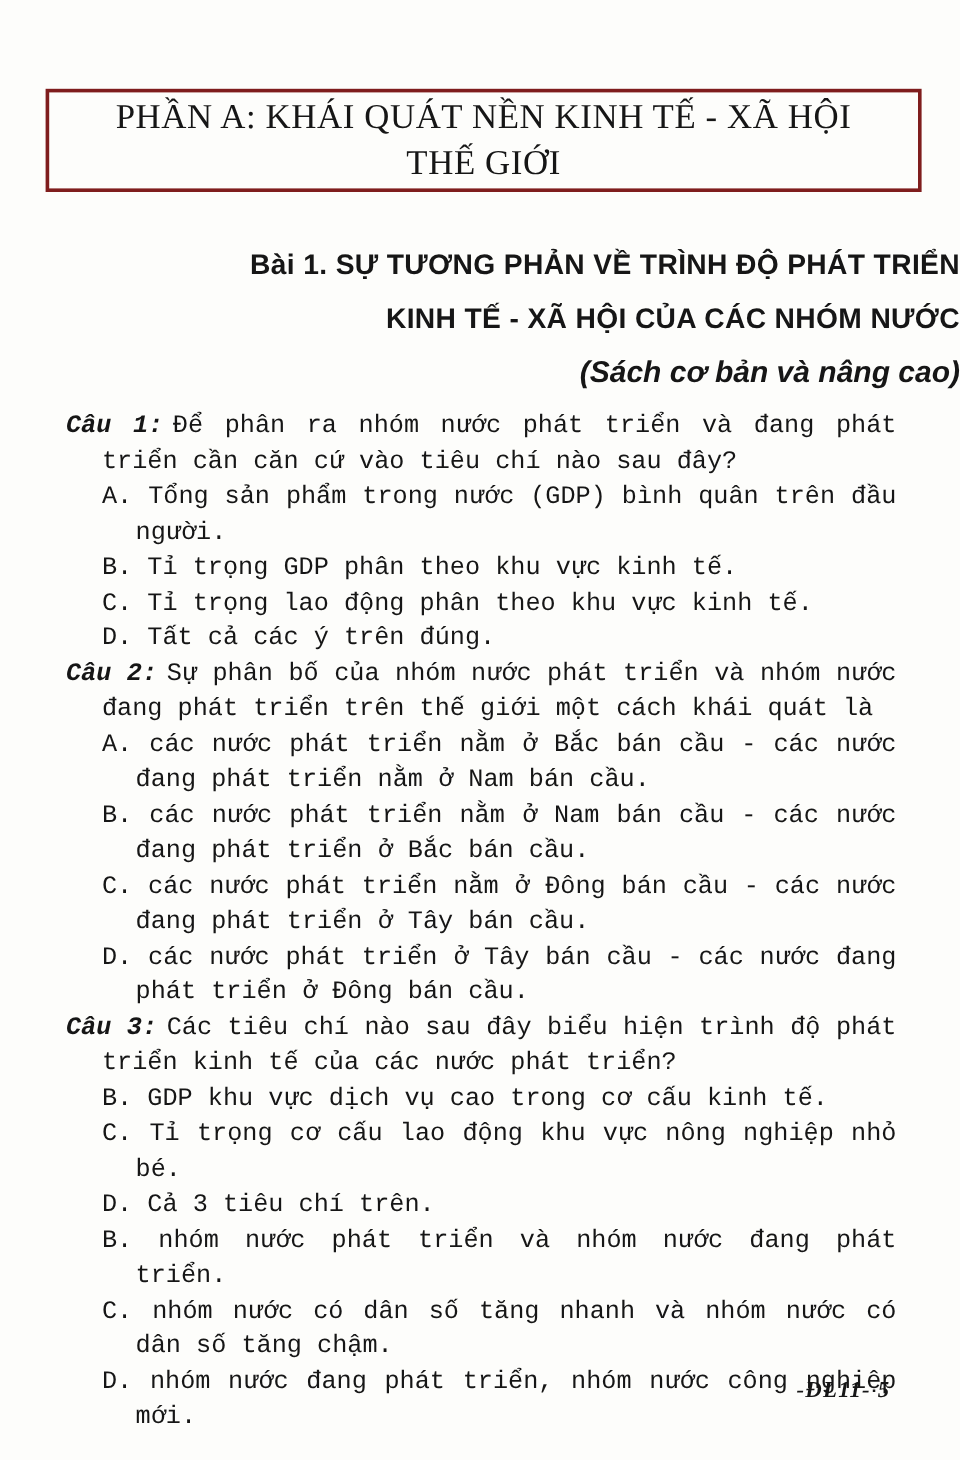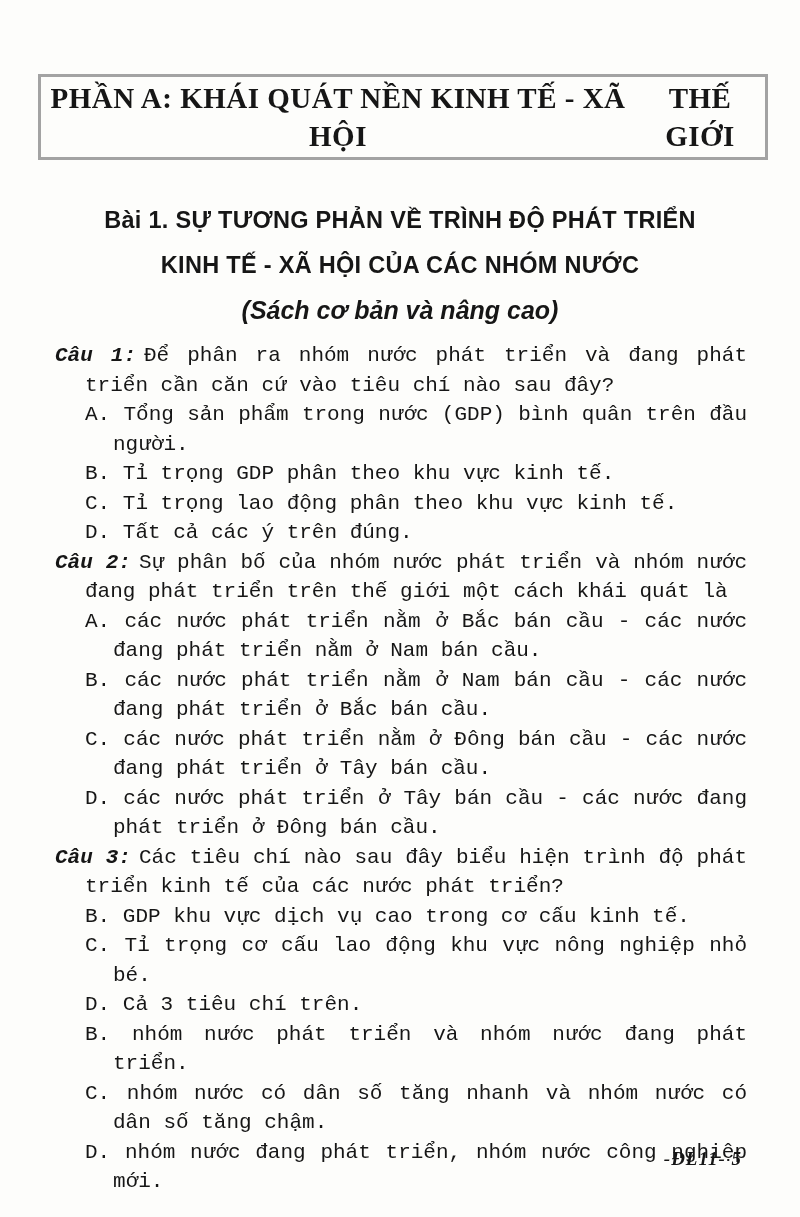--- a/index.html
+++ b/index.html
@@ -16,36 +16,37 @@
     color: #161616;
     font-family: "Liberation Serif", serif;
     overflow: hidden;
   }
   .header-box {
     position: absolute;
     left: 38px;
     top: 74px;
     width: 724px;
     height: 80px;
-    border: 3px solid #a3a3a3;
+    border: 3px solid #7f1d1d;
     display: flex;
+    flex-direction: column;
     justify-content: center;
     align-items: center;
     text-align: center;
-    font-weight: bold;
+    font-weight: normal;
     font-size: 29px;
     line-height: 38px;
     letter-spacing: 0.5px;
   }
   .lesson-head {
     position: absolute;
     left: 0;
     top: 198px;
     width: 100%;
-    text-align: center;
+    text-align: right;
   }
   .lesson-title-line {
     font-family: "Liberation Sans", sans-serif;
     font-weight: bold;
     font-size: 23.5px;
     line-height: 45px;
     letter-spacing: 0.3px;
   }
   .lesson-subtitle {
     font-family: Liberation Sans, sans-serif;

